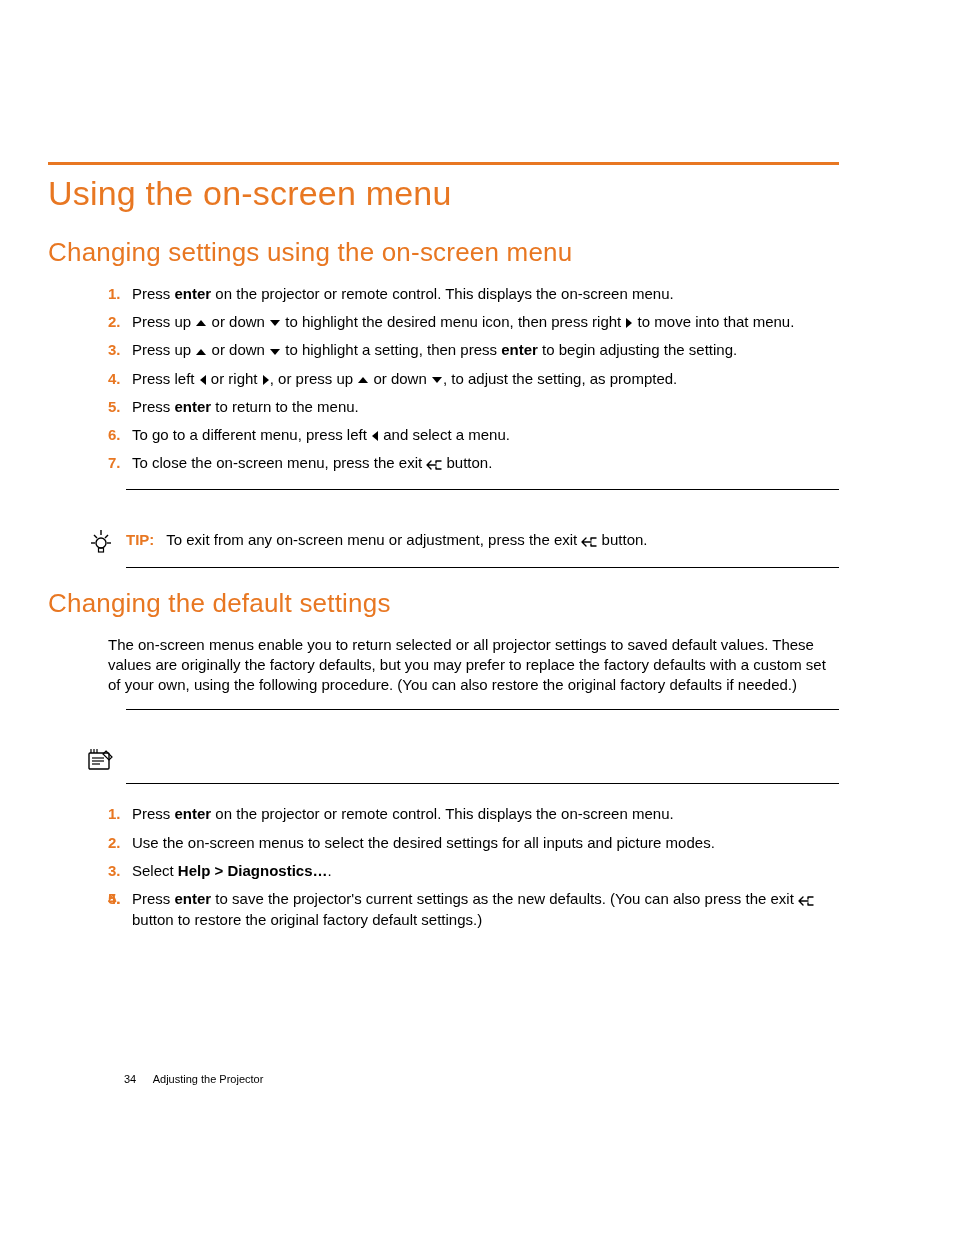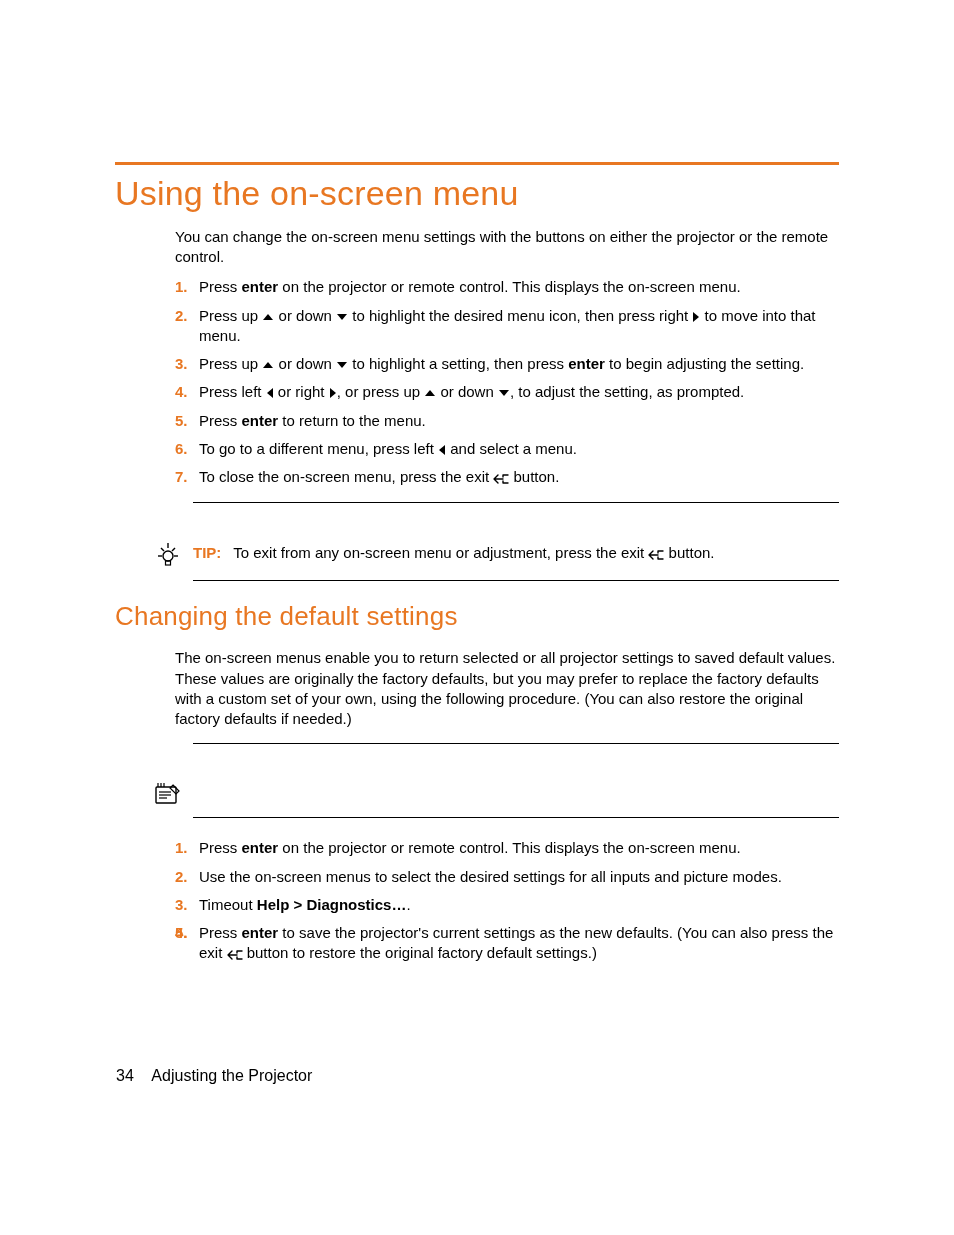--- a/index.html
+++ b/index.html
@@ -12,21 +12,21 @@
   body {
     font-family: "Futura", "Century Gothic", "Trebuchet MS", Arial, sans-serif;
     color: #000;
     font-size: 15px;
     line-height: 1.35;
   }
   .page {
     width: 954px;
     min-height: 1235px;
     position: relative;
-    padding: 162px 115px 0 115px;
+    padding: 162px 115px 0 48px;
     box-sizing: border-box;
   }
   .top-rule {
     border-top: 3px solid #e87722;
     margin-bottom: 6px;
   }
   h1 {
     font-family: "Futura", "Century Gothic", "Gill Sans", "Segoe UI Light", Arial, sans-serif;
     font-weight: 300;
     color: #e87722;
@@ -119,40 +119,40 @@
   }
 
   .seq-indent {
     margin-left: 46px;
     margin-top: 6px;
     margin-bottom: 6px;
   }
 
   .footer {
     position: absolute;
-    left: 116px;
+    left: 124px;
     bottom: 148px;
-    font-size: 16px;
+    font-size: 11px;
     margin-top: 35px;
   }
   .footer .pn { margin-right: 14px; }
 
   svg { vertical-align: middle; }
 </style>
 </head>
 <body>
 
 <div class="page">
   <div class="top-rule"></div>
 
   <h1>Using the on-screen menu</h1>
 
+  <h2>Changing settings using the on-screen menu</h2>
 
   <div class="body-block">
-    <p>You can change the on-screen menu settings with the buttons on either the projector or the remote control.</p>
 
     <ol>
       <li>
         <span>Press </span><b>enter</b><span> on the projector or remote control. This displays the on-screen menu.</span>
       </li>
       <li>
         <span>Press up </span><span class="arrow up"></span><span> or down </span><span class="arrow down"></span><span> to highlight the desired menu icon, then press right </span><span class="arrow right"></span><span> to move into that menu.</span>
       </li>
       <li>
         <span>Press up </span><span class="arrow up"></span><span> or down </span><span class="arrow down"></span><span> to highlight a setting, then press </span><b>enter</b><span> to begin adjusting the setting.</span>
@@ -222,21 +222,21 @@
     <div class="co-rule bottom"></div>
   </div>
 
   <div class="body-block" style="margin-top:20px;">
     <ol>
       <li>
         <span>Press </span><b>enter</b><span> on the projector or remote control. This displays the on-screen menu.</span>
       </li>
       <li>Use the on-screen menus to select the desired settings for all inputs and picture modes.</li>
       <li>
-        <span>Timeout </span><b>Help &gt; Diagnostics…</b><span>.</span>
+        <span>Select </span><b>Help &gt; Diagnostics…</b><span>.</span>
       </li>
       <li>
       </li>
       <li>
         <span>Press </span><b>enter</b><span> to save the projector's current settings as the new defaults. (You can also press the exit </span><span class="exit-icon"><svg width="16" height="12">
               <path d="M1 6 H10 M1 6 L5 2 M1 6 L5 10 M10 2 V4 M10 8 V10 M10 2 H15 M10 10 H15" stroke="#000" stroke-width="1.4" fill="none" stroke-linecap="round"></path>
             </svg></span><span> button to restore the original factory default settings.)</span>
       </li>
     </ol>
   </div>

